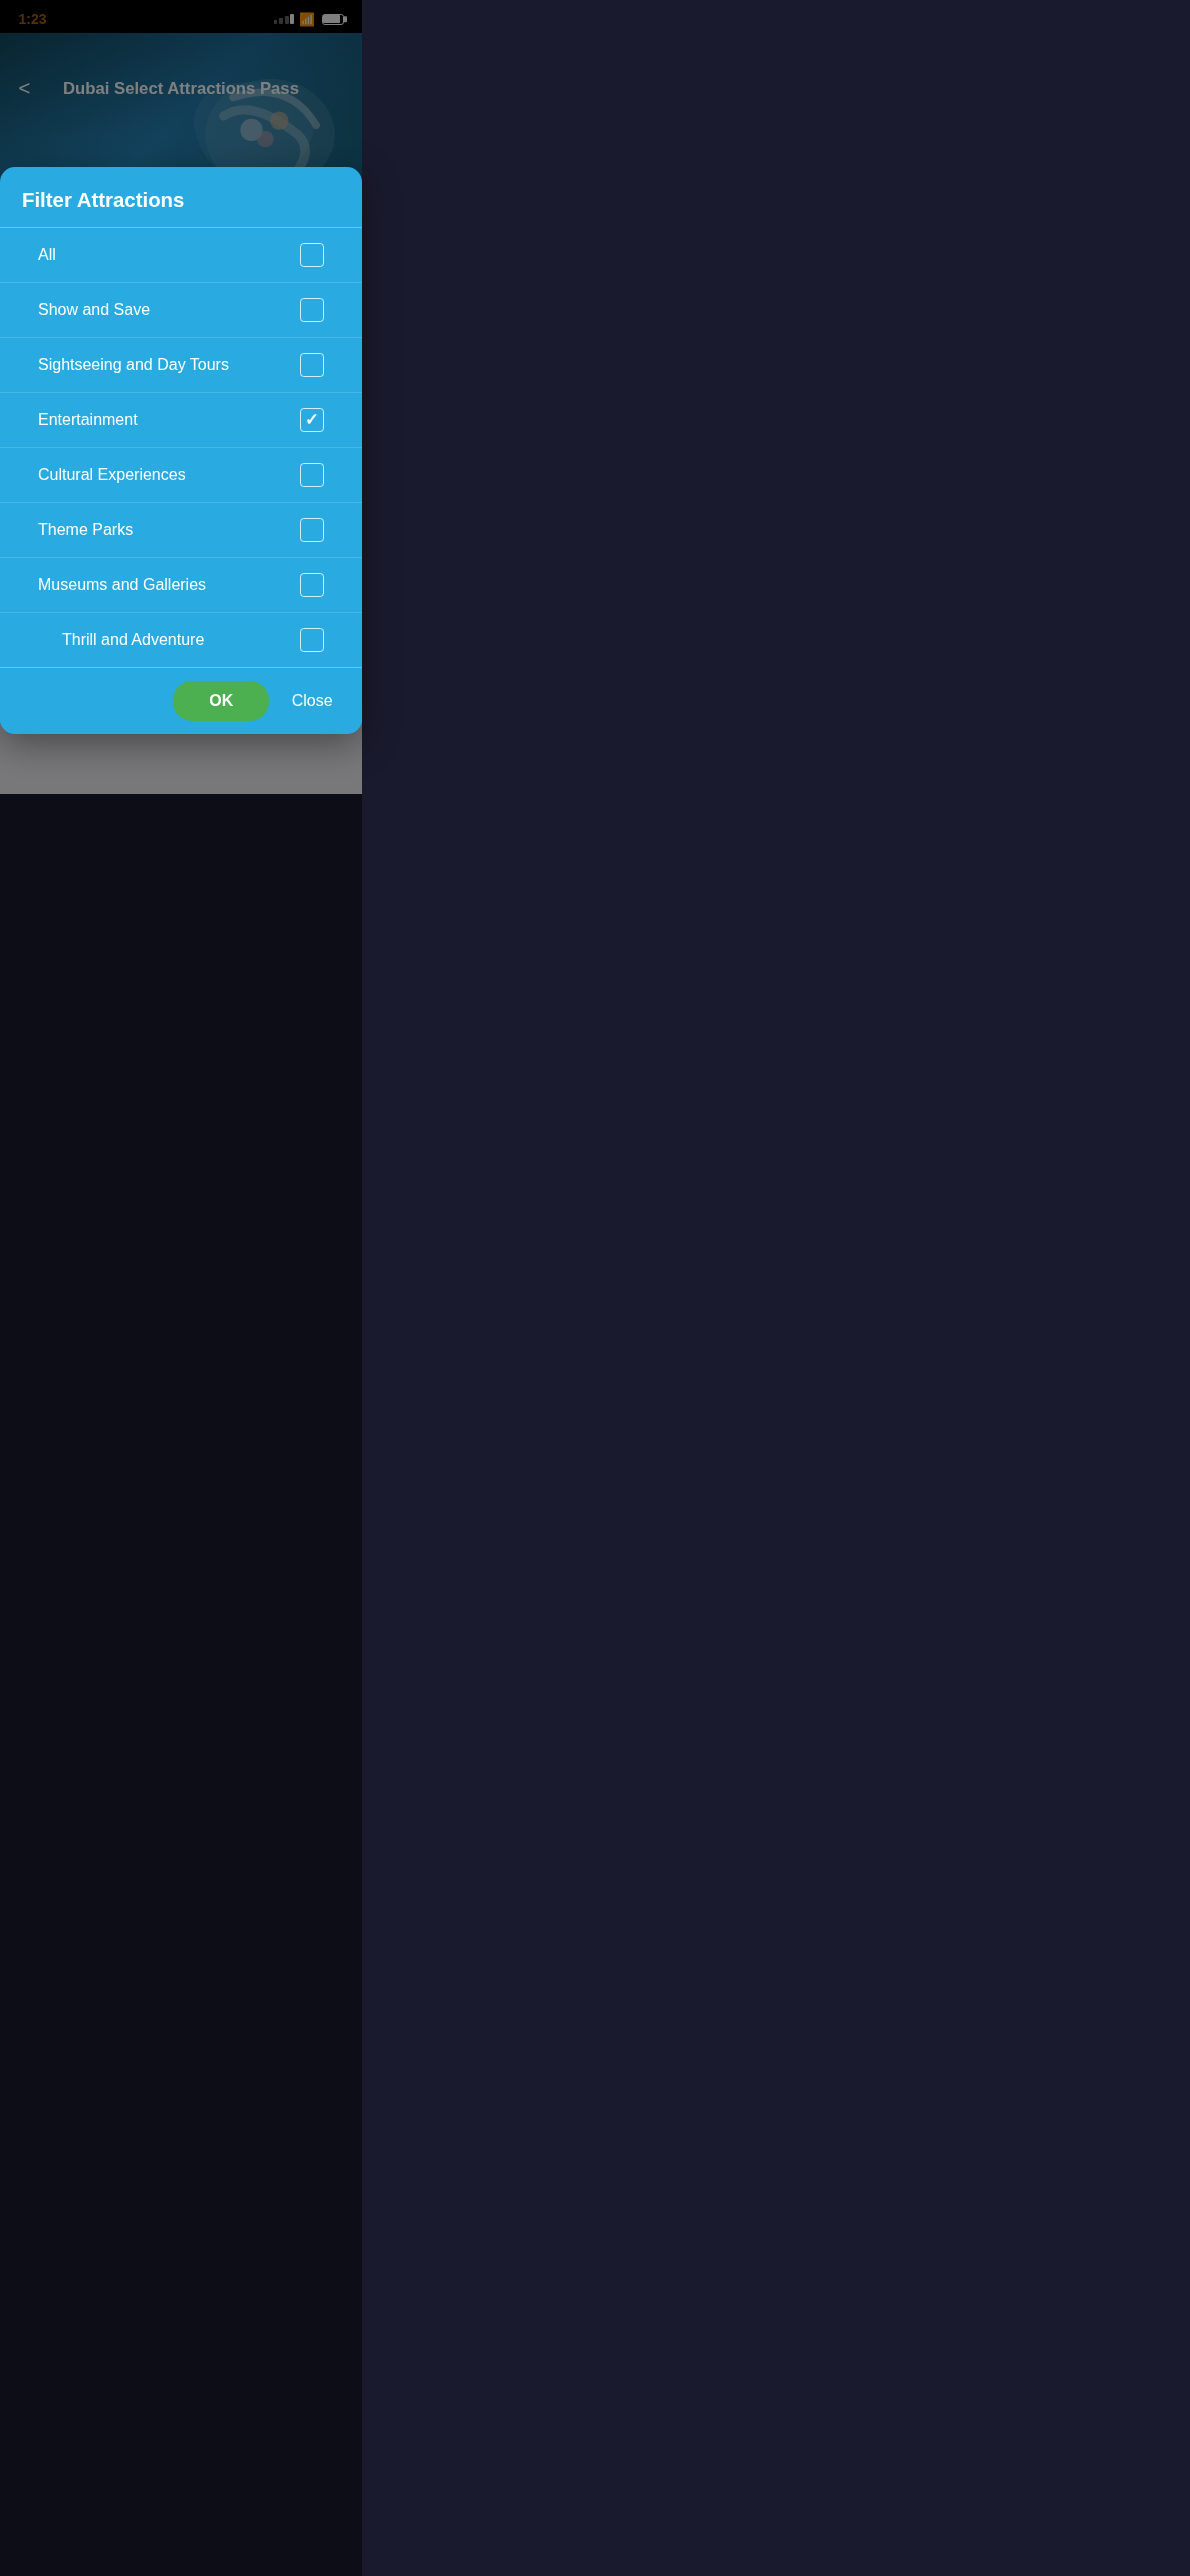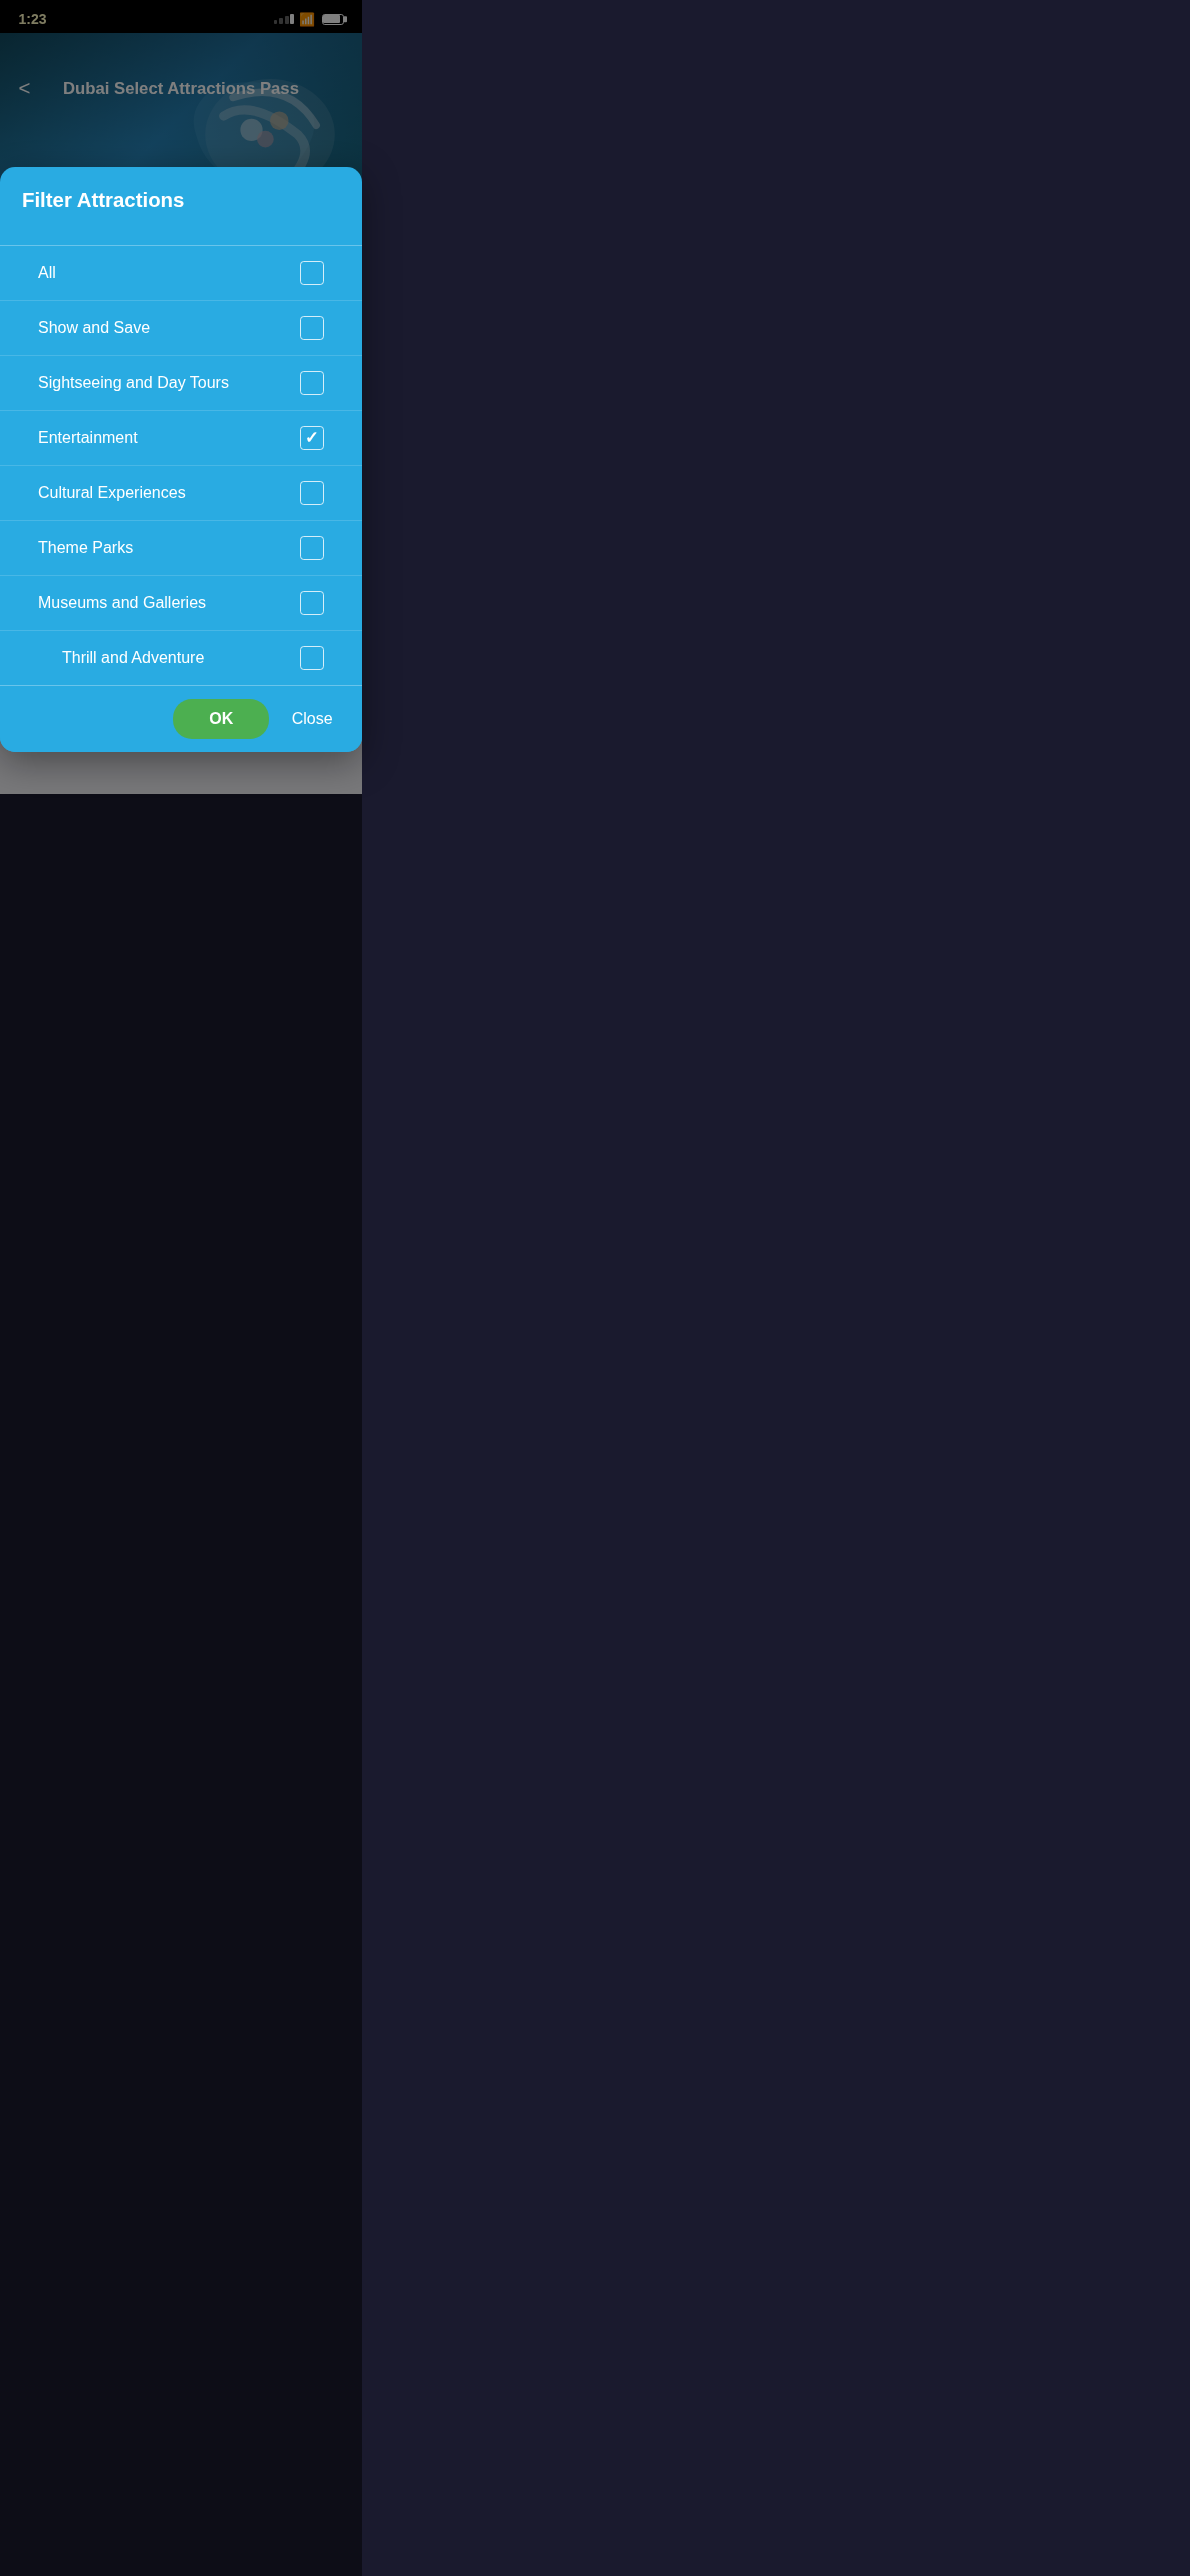--- a/index.html
+++ b/index.html
@@ -14,21 +14,21 @@
       position: relative;
     }
 
     
     .status-bar {
       display: flex;
       justify-content: space-between;
       align-items: center;
       padding: 11px 18.5px 5.6px;
       background: #000;
-      color: #fef9c3;
+      color: #a16207;
       font-size: 14px;
       font-weight: 600;
       position: relative;
       z-index: 1;
       gap: 40px;
     }
     .status-icons {
       display: flex;
       align-items: center;
       gap: 5.6px;
@@ -211,21 +211,21 @@
       left: 0;
       width: 362px;
       background: #29ABE2;
       border-radius: 15px;
       z-index: 200;
       overflow: hidden;
       box-shadow: 0 9.3px 37px rgba(0,0,0,0.4);
     }
 
     .modal-header {
-      padding: 22px 22px 33px;
+      padding: 22px 22px 15px;
       border-bottom: 0.9px solid rgba(255,255,255,0.3);
     }
     .modal-title {
       color: white;
       font-size: 20.4px;
       font-weight: 700;
     }
 
     .filter-list {
       list-style: none;

